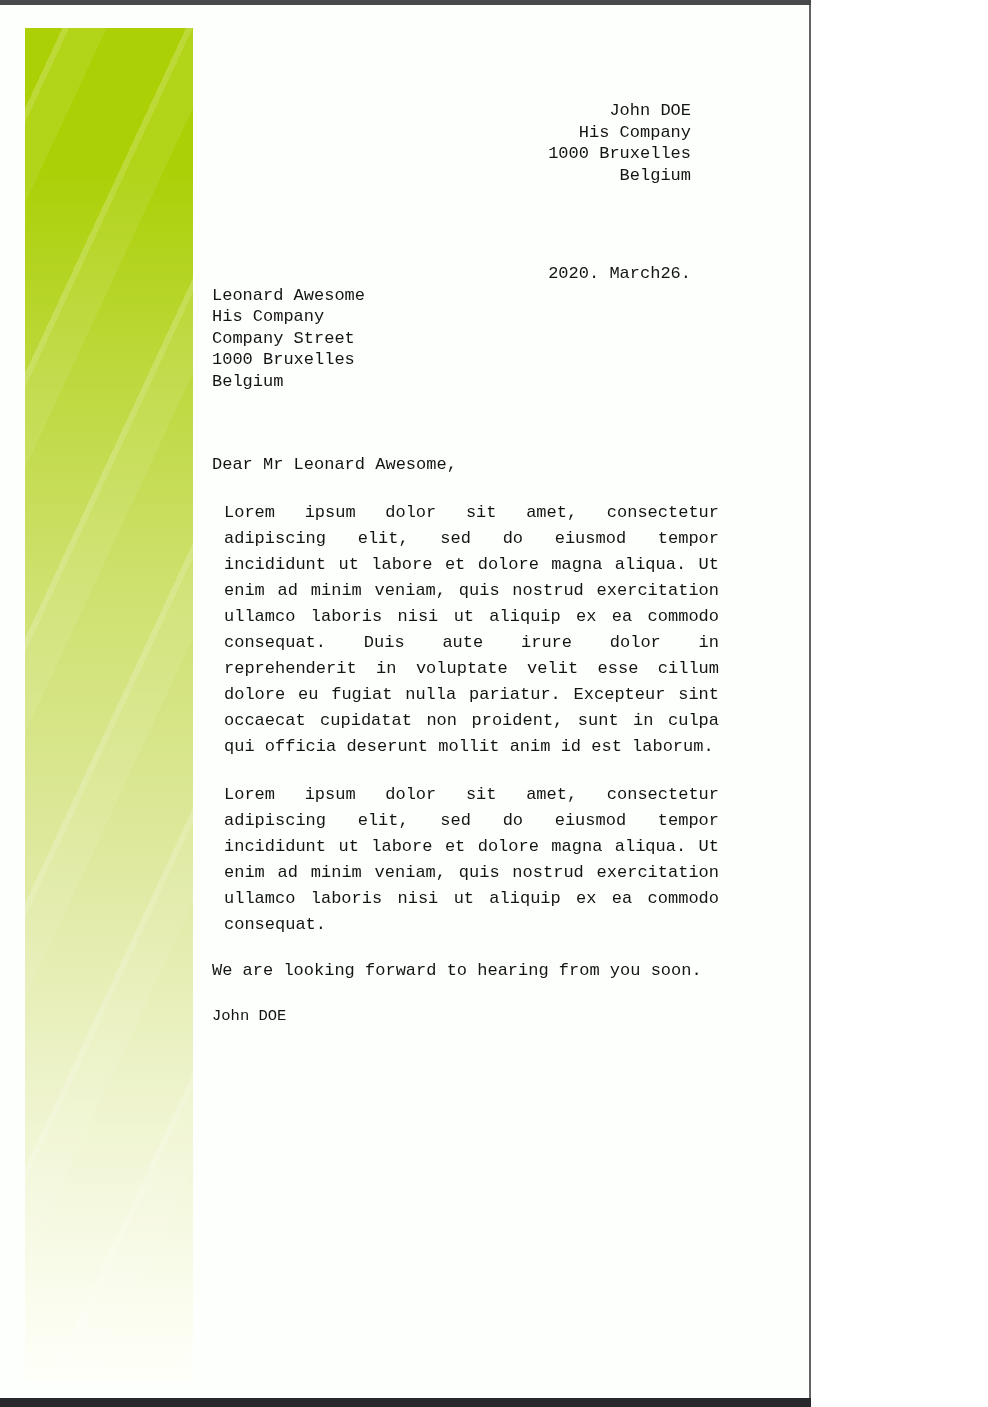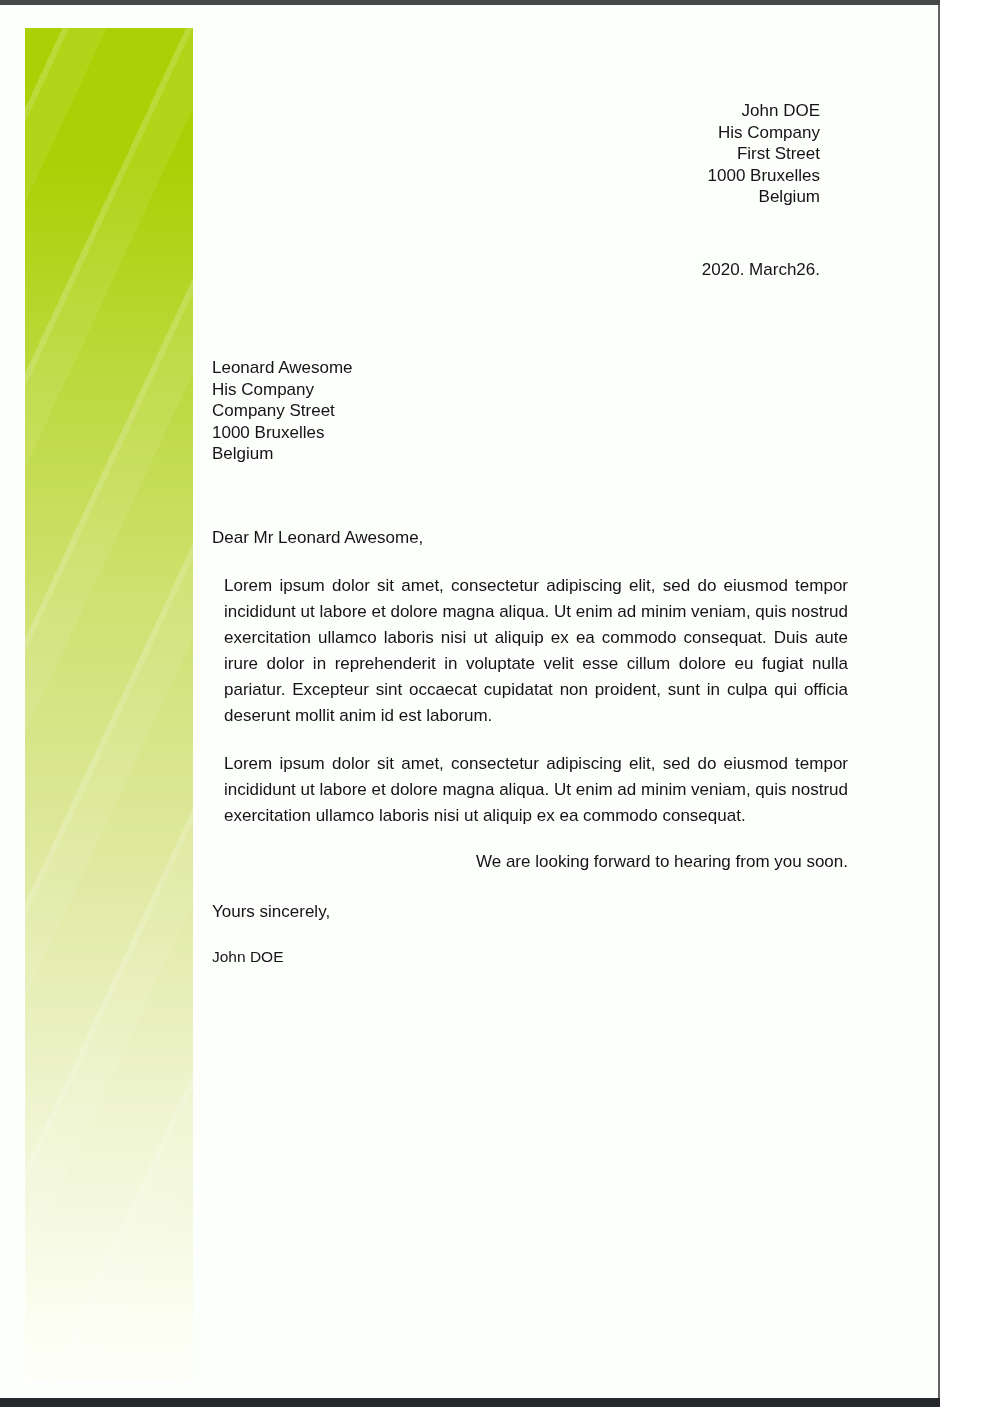--- a/index.html
+++ b/index.html
@@ -2,25 +2,25 @@
 <html style="--page-bg: #fdfffc; --ink: #141414; --frame-top: #47494b; --frame-bottom: #26282b; --frame-side: #45484a; --sidebar-top: #abd005; --sidebar-bottom: #fefff8;"><head>
 <meta charset="utf-8">
 <style>
   html, body {
     margin: 0;
     padding: 0;
     background: #ffffff;
   }
   .page {
     position: relative;
-    width: 940px;
+    width: 811px;
     height: 1407px;
     background: var(--page-bg, #fdfffc);
     overflow: hidden;
-    font-family: Liberation Sans, sans-serif;
+    font-family: Liberation Mono, monospace;
     color: var(--ink, #141414);
   }
   .top-bar {
     position: absolute;
     top: 0; left: 0; right: 0;
     height: 5px;
     background: var(--frame-top, #47494b);
   }
   .bottom-bar {
     position: absolute;
@@ -65,65 +65,63 @@
     font-size: 17px;
   }
   .right-block {
     text-align: right;
     padding-right: 28px;
   }
   .addr-block {
     line-height: 21.5px;
   }
   .sender   { margin-top: 100px; }
-  .date-line { margin-top: 51px; line-height: 21.5px; }
-  .recipient { margin-top: 77px; }
+  .date-line { margin-top: 77px; line-height: 21.5px; }
+  .recipient { }
   .salutation { margin-top: 60px; line-height: 26px; }
   .para {
     margin: 22px 0 0 12px;
     line-height: 26px;
     text-align: justify;
   }
-  .closing    { margin-top: 20px; line-height: 26px; text-align: right; }
+  .closing    { margin-top: 20px; line-height: 26px; }
   .valediction{ margin-top: 24px; line-height: 26px; }
   .signature  { margin-top: 22px; line-height: 20px; font-size: 15.5px; }
 </style>
 </head>
 <body>
 
 <div class="page">
   <div class="top-bar"></div>
   <div class="right-edge"></div>
   <div class="sidebar"></div>
 
   <div class="content">
 
     <div class="sender right-block addr-block">
       <div>John DOE</div>
       <div>His Company</div>
-      <div>First Street</div>
       <div>1000 Bruxelles</div>
       <div>Belgium</div>
     </div>
 
     <div class="date-line right-block">2020. March26.</div>
 
     <div class="recipient addr-block">
       <div>Leonard Awesome</div>
       <div>His Company</div>
       <div>Company Street</div>
       <div>1000 Bruxelles</div>
       <div>Belgium</div>
     </div>
 
     <div class="salutation">Dear Mr Leonard Awesome,</div>
 
     <p class="para">Lorem ipsum dolor sit amet, consectetur adipiscing elit, sed do eiusmod tempor incididunt ut labore et dolore magna aliqua. Ut enim ad minim veniam, quis nostrud exercitation ullamco laboris nisi ut aliquip ex ea commodo consequat. Duis aute irure dolor in reprehenderit in voluptate velit esse cillum dolore eu fugiat nulla pariatur. Excepteur sint occaecat cupidatat non proident, sunt in culpa qui officia deserunt mollit anim id est laborum.</p>
     <p class="para">Lorem ipsum dolor sit amet, consectetur adipiscing elit, sed do eiusmod tempor incididunt ut labore et dolore magna aliqua. Ut enim ad minim veniam, quis nostrud exercitation ullamco laboris nisi ut aliquip ex ea commodo consequat.</p>
 
     <div class="closing">We are looking forward to hearing from you soon.</div>
-    <div class="valediction">Yours sincerely,</div>
     <div class="signature">John DOE</div>
 
   </div>
 
   <div class="bottom-bar"></div>
 </div>
 
 </body></html>

